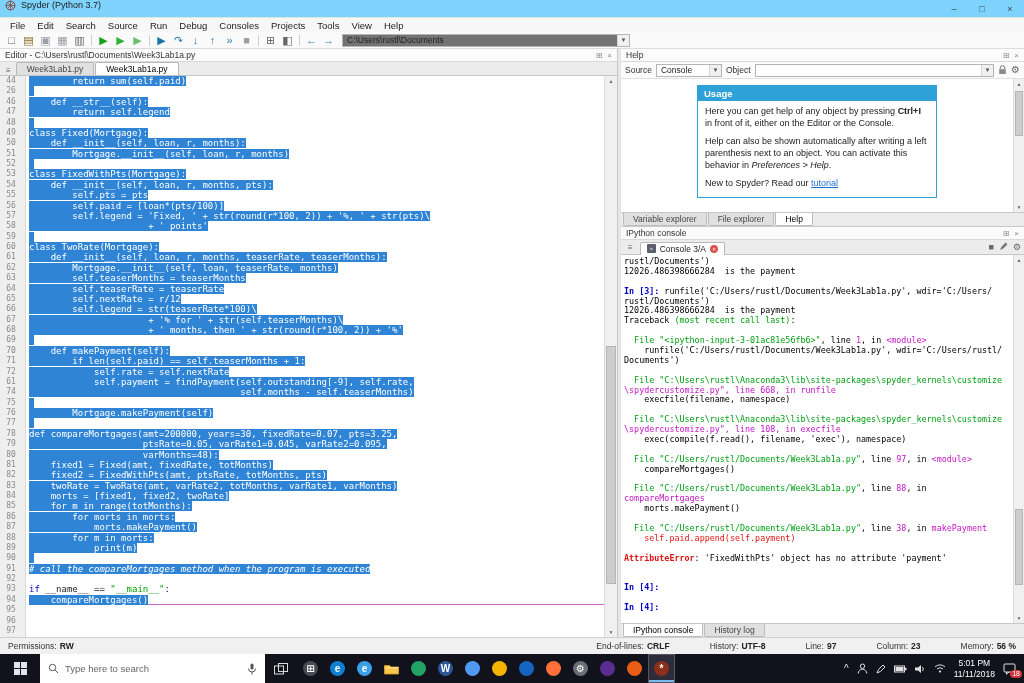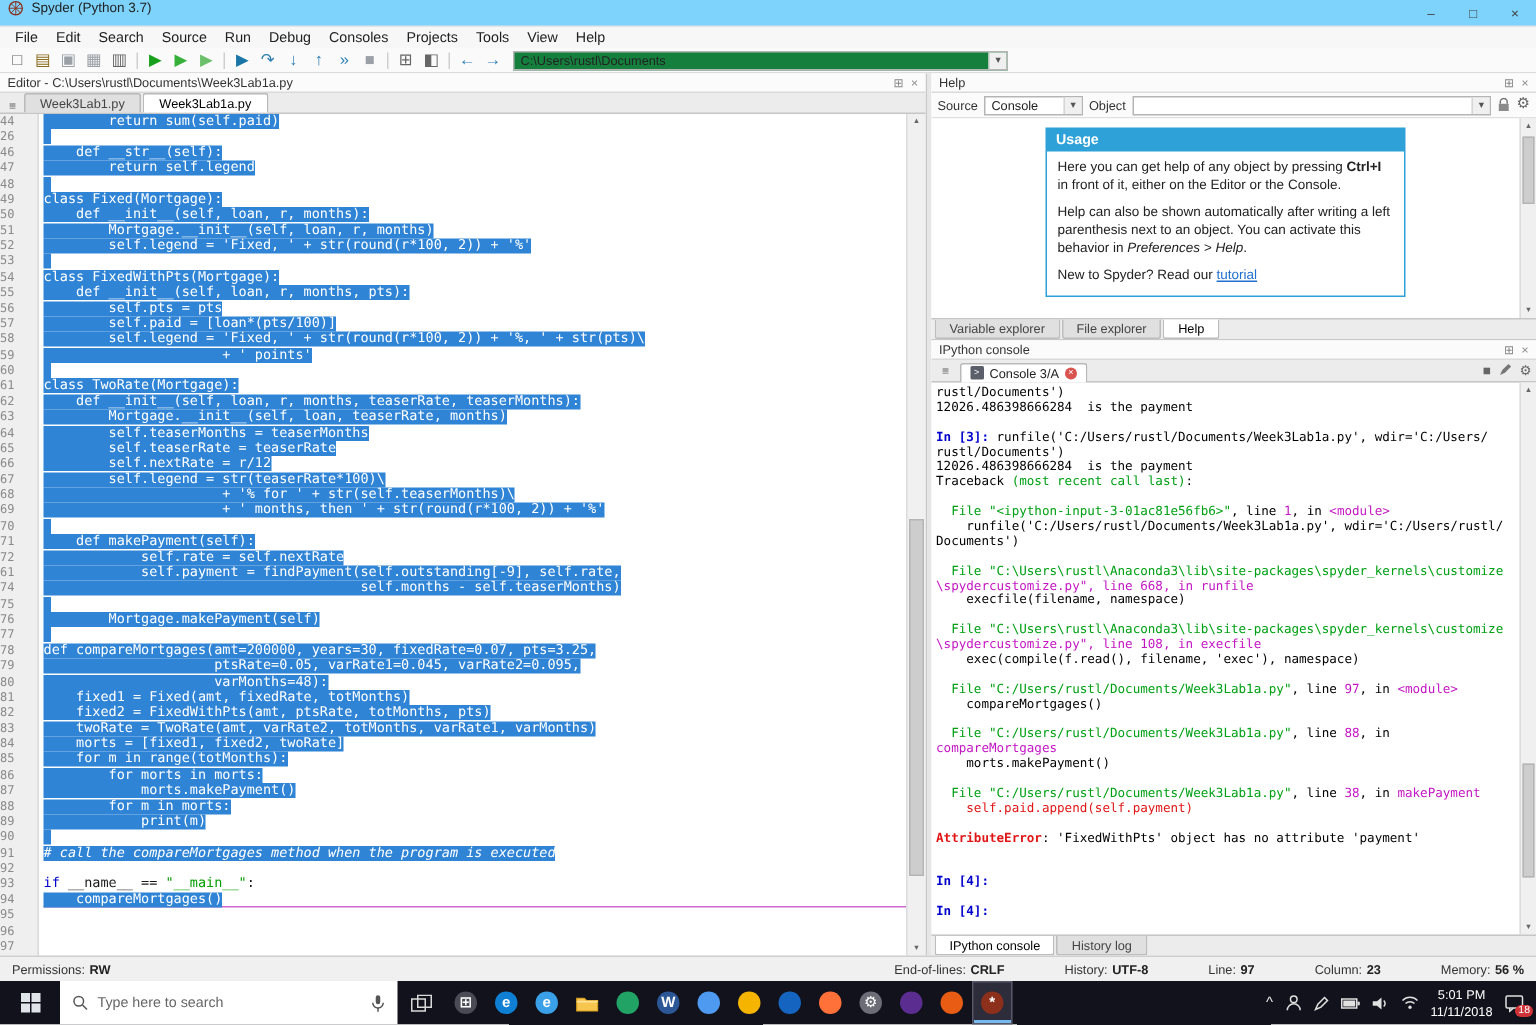--- a/index.html
+++ b/index.html
@@ -14,36 +14,36 @@
   .win-btn{width:28px;display:flex;align-items:center;justify-content:center;font-size:9px;color:#444;}
 
   
   .menubar{height:14px;flex:0 0 14px;background:#f7f7f7;display:flex;align-items:center;padding-left:4px;}
   .menu-item{padding:0 6px;font-size:9.5px;color:#222;}
 
   
   .toolbar{height:17px;flex:0 0 17px;background:#fafafa;border-bottom:1px solid #dcdcdc;display:flex;align-items:center;padding:0 3px;}
   .tb-btn{width:17px;height:15px;display:inline-flex;align-items:center;justify-content:center;font-size:11px;line-height:1;}
   .tb-sep{width:1px;height:11px;background:#cfcfcf;margin:0 3px;display:inline-block;}
-  .address{margin-left:5px;width:330px;height:13px;background:#15803d;border:1px solid #b5b5b5;display:flex;align-items:center;font-size:8.5px;padding-left:4px;color:#222;}
+  .address{margin-left:5px;width:288px;height:13px;background:#737373;border:1px solid #b5b5b5;display:flex;align-items:center;font-size:8.5px;padding-left:4px;color:#222;}
   .combo-arrow{margin-left:auto;width:12px;height:100%;display:flex;align-items:center;justify-content:center;color:#555;background:#f0f0f0;border-left:1px solid #d5d5d5;font-size:7px;}
 
   
   .main{flex:1;display:flex;min-height:0;}
   .pane-header{height:13px;flex:0 0 13px;background:#fbfbfb;border-bottom:1px solid #dadada;display:flex;align-items:center;padding:0 5px;font-size:8.5px;color:#333;}
   .pane-btns{margin-left:auto;display:flex;gap:5px;color:#888;font-size:8px;align-items:center;}
 
   .editor-pane{width:618px;flex:0 0 618px;display:flex;flex-direction:column;background:#fff;border-right:1px solid #c8c8c8;}
   .tabbar{height:14px;flex:0 0 14px;background:#ececec;border-bottom:1px solid #c6c6c6;display:flex;align-items:flex-end;padding-left:2px;gap:1px;}
   .tab-scroll-btn{font-size:8px;color:#666;padding:0 4px;}
   .tab{font-size:8.5px;padding:1px 10px;background:#e0e0e0;border:1px solid #b9b9b9;border-bottom:none;border-radius:2px 2px 0 0;color:#444;}
   .tab.active{background:#fff;color:#000;}
 
   .code-wrap{flex:1;display:flex;min-height:0;}
-  .gutter{width:26px;flex:0 0 26px;background:#efefef;border-right:1px solid #d8d8d8;text-align:left;padding-right:3px;font-family:"DejaVu Sans Mono",monospace;font-size:8px;color:#8a8a8a;}
+  .gutter{width:26px;flex:0 0 26px;background:#efefef;border-right:1px solid #d8d8d8;text-align:center;padding-right:3px;font-family:"DejaVu Sans Mono",monospace;font-size:8px;color:#8a8a8a;}
   .ln{height:10.39px;line-height:10.39px;}
   .code{flex:1;font-family:"DejaVu Sans Mono",monospace;font-size:9px;padding-left:3px;overflow:hidden;}
   .code-line{height:10.39px;line-height:10.39px;white-space:pre;}
   .code-line:last-child{border-bottom:1px solid #d06ad0;}
   .sel{background:#2f84d5;color:#fff;}
   .it{font-style:italic;}
   .plain{color:#1a1a1a;}
   .sx-kw{color:#0000d0;}
   .sx-p{color:#1a1a1a;}
   .sx-str{color:#00a000;}
@@ -264,40 +264,40 @@
           </div>
         <div class="code" id="code">
             <div class="code-line"><span class="sel">        return sum(self.paid)</span></div>
             <div class="code-line"><span class="sel"> </span></div>
             <div class="code-line"><span class="sel">    def __str__(self):</span></div>
             <div class="code-line"><span class="sel">        return self.legend</span></div>
             <div class="code-line"><span class="sel"> </span></div>
             <div class="code-line"><span class="sel">class Fixed(Mortgage):</span></div>
             <div class="code-line"><span class="sel">    def __init__(self, loan, r, months):</span></div>
             <div class="code-line"><span class="sel">        Mortgage.__init__(self, loan, r, months)</span></div>
-            <div class="code-line"><span class="sel">        self.legend = 'Fixed, ' + str(round(r*100, 2)) + '%'</span></div>
             <div class="code-line"><span class="sel"> </span></div>
             <div class="code-line"><span class="sel">class FixedWithPts(Mortgage):</span></div>
             <div class="code-line"><span class="sel">    def __init__(self, loan, r, months, pts):</span></div>
             <div class="code-line"><span class="sel">        self.pts = pts</span></div>
             <div class="code-line"><span class="sel">        self.paid = [loan*(pts/100)]</span></div>
             <div class="code-line"><span class="sel">        self.legend = 'Fixed, ' + str(round(r*100, 2)) + '%, ' + str(pts)\</span></div>
             <div class="code-line"><span class="sel">                      + ' points'</span></div>
             <div class="code-line"><span class="sel"> </span></div>
             <div class="code-line"><span class="sel">class TwoRate(Mortgage):</span></div>
             <div class="code-line"><span class="sel">    def __init__(self, loan, r, months, teaserRate, teaserMonths):</span></div>
             <div class="code-line"><span class="sel">        Mortgage.__init__(self, loan, teaserRate, months)</span></div>
             <div class="code-line"><span class="sel">        self.teaserMonths = teaserMonths</span></div>
             <div class="code-line"><span class="sel">        self.teaserRate = teaserRate</span></div>
             <div class="code-line"><span class="sel">        self.nextRate = r/12</span></div>
             <div class="code-line"><span class="sel">        self.legend = str(teaserRate*100)\</span></div>
             <div class="code-line"><span class="sel">                      + '% for ' + str(self.teaserMonths)\</span></div>
             <div class="code-line"><span class="sel">                      + ' months, then ' + str(round(r*100, 2)) + '%'</span></div>
             <div class="code-line"><span class="sel"> </span></div>
             <div class="code-line"><span class="sel">    def makePayment(self):</span></div>
+            <div class="code-line"><span class="sel">        if len(self.paid) == self.teaserMonths + 1:</span></div>
             <div class="code-line"><span class="sel">            self.rate = self.nextRate</span></div>
             <div class="code-line"><span class="sel">            self.payment = findPayment(self.outstanding[-9], self.rate,</span></div>
             <div class="code-line"><span class="sel">                                       self.months - self.teaserMonths)</span></div>
             <div class="code-line"><span class="sel"> </span></div>
             <div class="code-line"><span class="sel">        Mortgage.makePayment(self)</span></div>
             <div class="code-line"><span class="sel"> </span></div>
             <div class="code-line"><span class="sel">def compareMortgages(amt=200000, years=30, fixedRate=0.07, pts=3.25,</span></div>
             <div class="code-line"><span class="sel">                     ptsRate=0.05, varRate1=0.045, varRate2=0.095,</span></div>
             <div class="code-line"><span class="sel">                     varMonths=48):</span></div>
             <div class="code-line"><span class="sel">    fixed1 = Fixed(amt, fixedRate, totMonths)</span></div>

